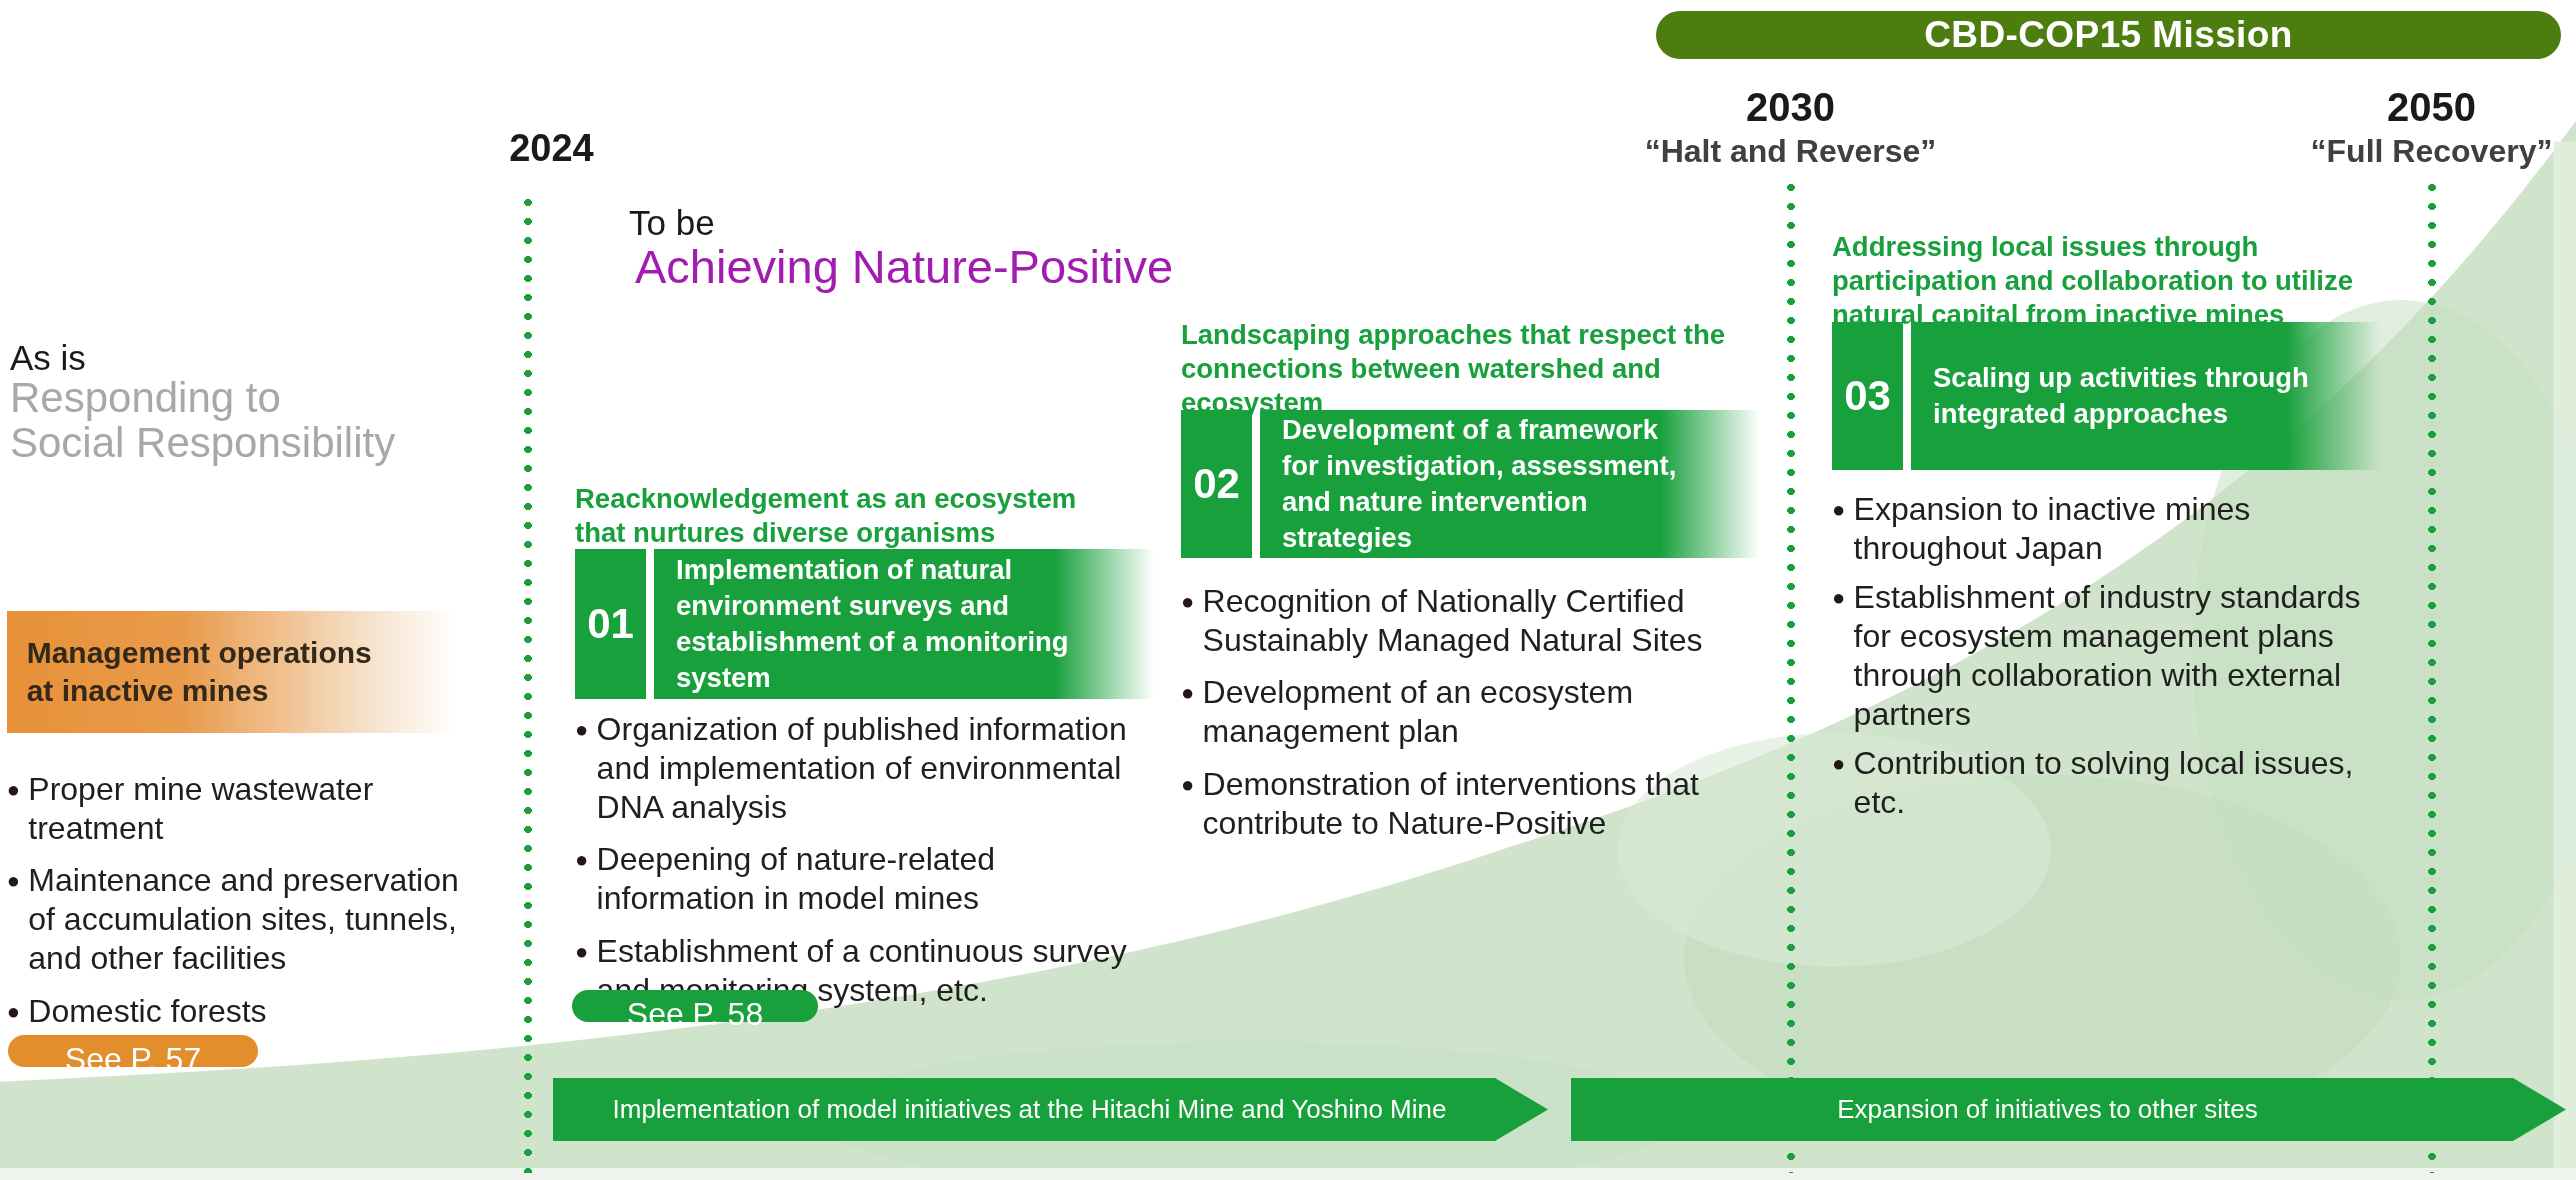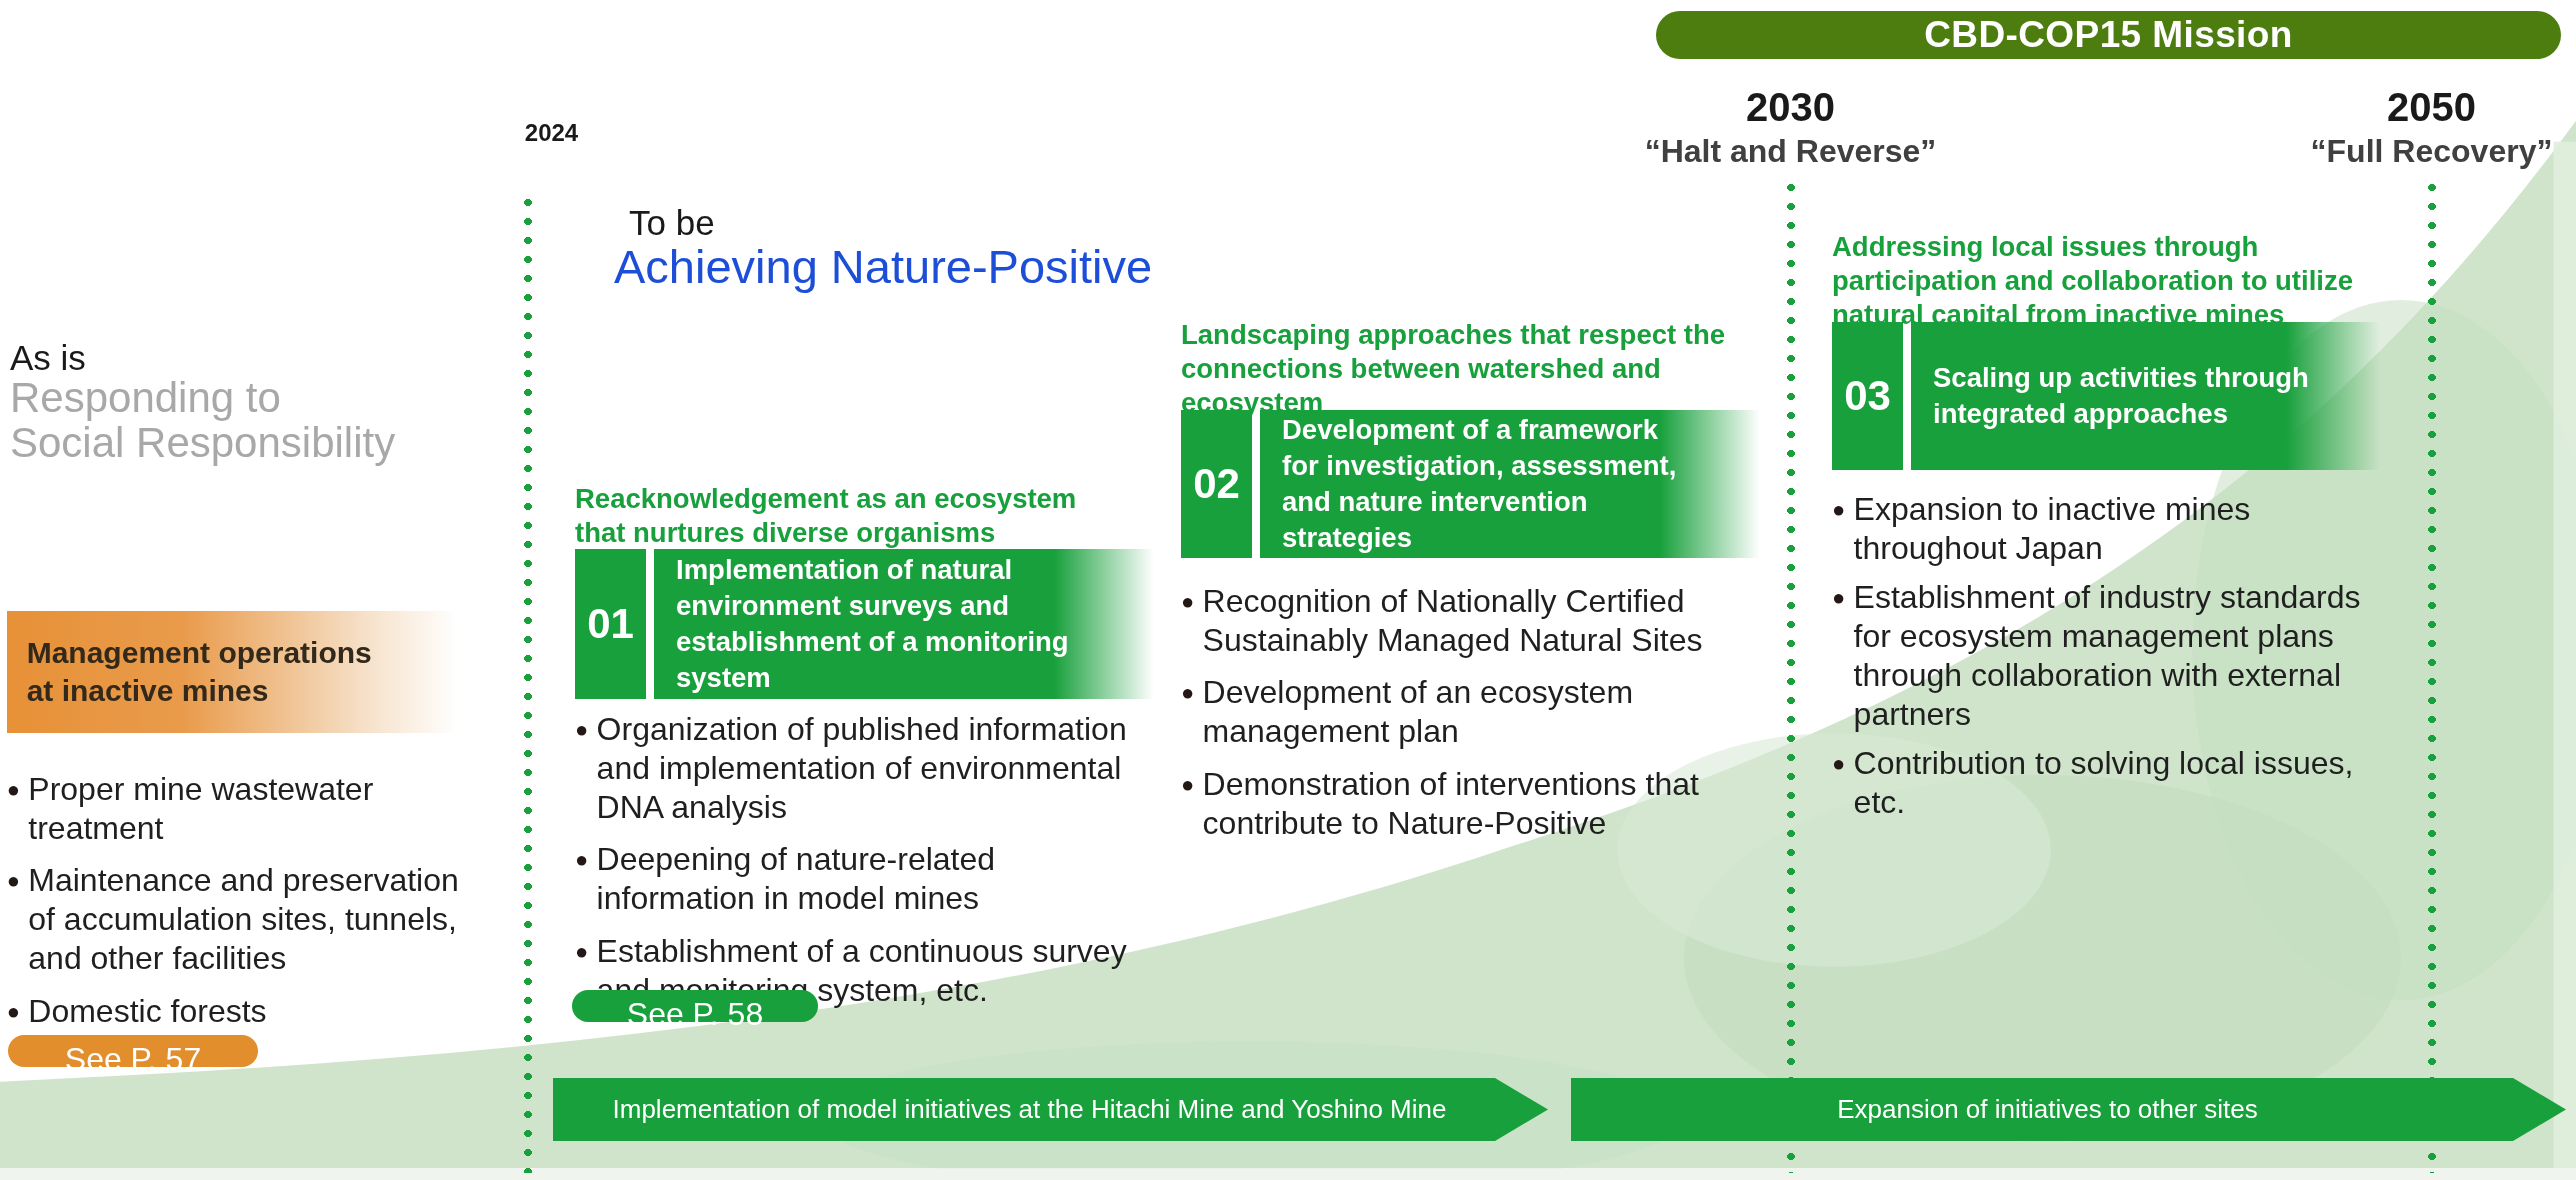--- a/index.html
+++ b/index.html
@@ -18,21 +18,21 @@
 
   .z2 { position:absolute; z-index:2; }
   .pre { white-space:pre-line; }
 
   
   .mission-pill { left:1656px; top:11px; width:905px; height:48px; border-radius:24px;
     background:#4d7c0f; color:#ffffff; font-weight:bold; font-size:37px; line-height:48px;
     text-align:center; letter-spacing:0.4px; }
 
   .year { font-weight:bold; color:#1a1a1a; text-align:center; }
-  #year-2024 { left:468px; top:119px; width:167px; font-size:24px; }
+  #year-2024 { left:468px; top:127px; width:167px; font-size:38px; }
   #year-2030 { left:1707px; top:85px; width:167px; font-size:40px; }
   #year-2050 { left:2348px; top:85px; width:167px; font-size:40px; }
   .year-quote { font-weight:bold; color:#404040; text-align:center; font-size:32px; }
   #quote-2030 { left:1624px; top:133px; width:333px; }
   #quote-2050 { left:2265px; top:133px; width:333px; }
 
   
   .asis-label { left:10px; top:338px; font-size:35px; color:#1a1a1a; }
   .asis-title { left:10px; top:375px; font-size:42px; line-height:45px; color:#A8A8A8; }
   .orange-box { left:6.7px; top:611px; width:464px; height:122px;
@@ -49,21 +49,21 @@
   #p2-bullets   { left:1181px; top:582px; width:592px; gap:13.3px; }
   #p3-bullets   { left:1832px; top:490px; width:642px; gap:10px; }
 
   .see-pill { height:32px; border-radius:24px; color:#ffffff; font-size:32px; line-height:48px;
     text-align:center; }
   #see-57 { left:8px; top:1035px; width:250px; background:#E28E2C; }
   #see-58 { left:572px; top:990px; width:246px; background:#18A03C; }
 
   
   .tobe-label { left:629px; top:203px; font-size:35px; color:#1a1a1a; }
-  .tobe-title { left:614px; top:239px; font-size:47px; color:#1d4ed8; }
+  .tobe-title { left:635px; top:239px; font-size:47px; color:#a21caf; }
 
   .phase-heading { font-size:27.5px; line-height:34px; font-weight:bold; color:#18A03C; }
   #p1-heading { left:575px; top:482px; width:634px; }
   #p2-heading { left:1181px; top:318px; width:634px; }
   #p3-heading { left:1832px; top:230px; width:650px; }
 
   .phase-box { display:flex; }
   #p1-box { left:575px; top:549px; height:150px; }
   #p2-box { left:1181px; top:410px; height:148px; }
   #p3-box { left:1832px; top:322px; height:148px; }

